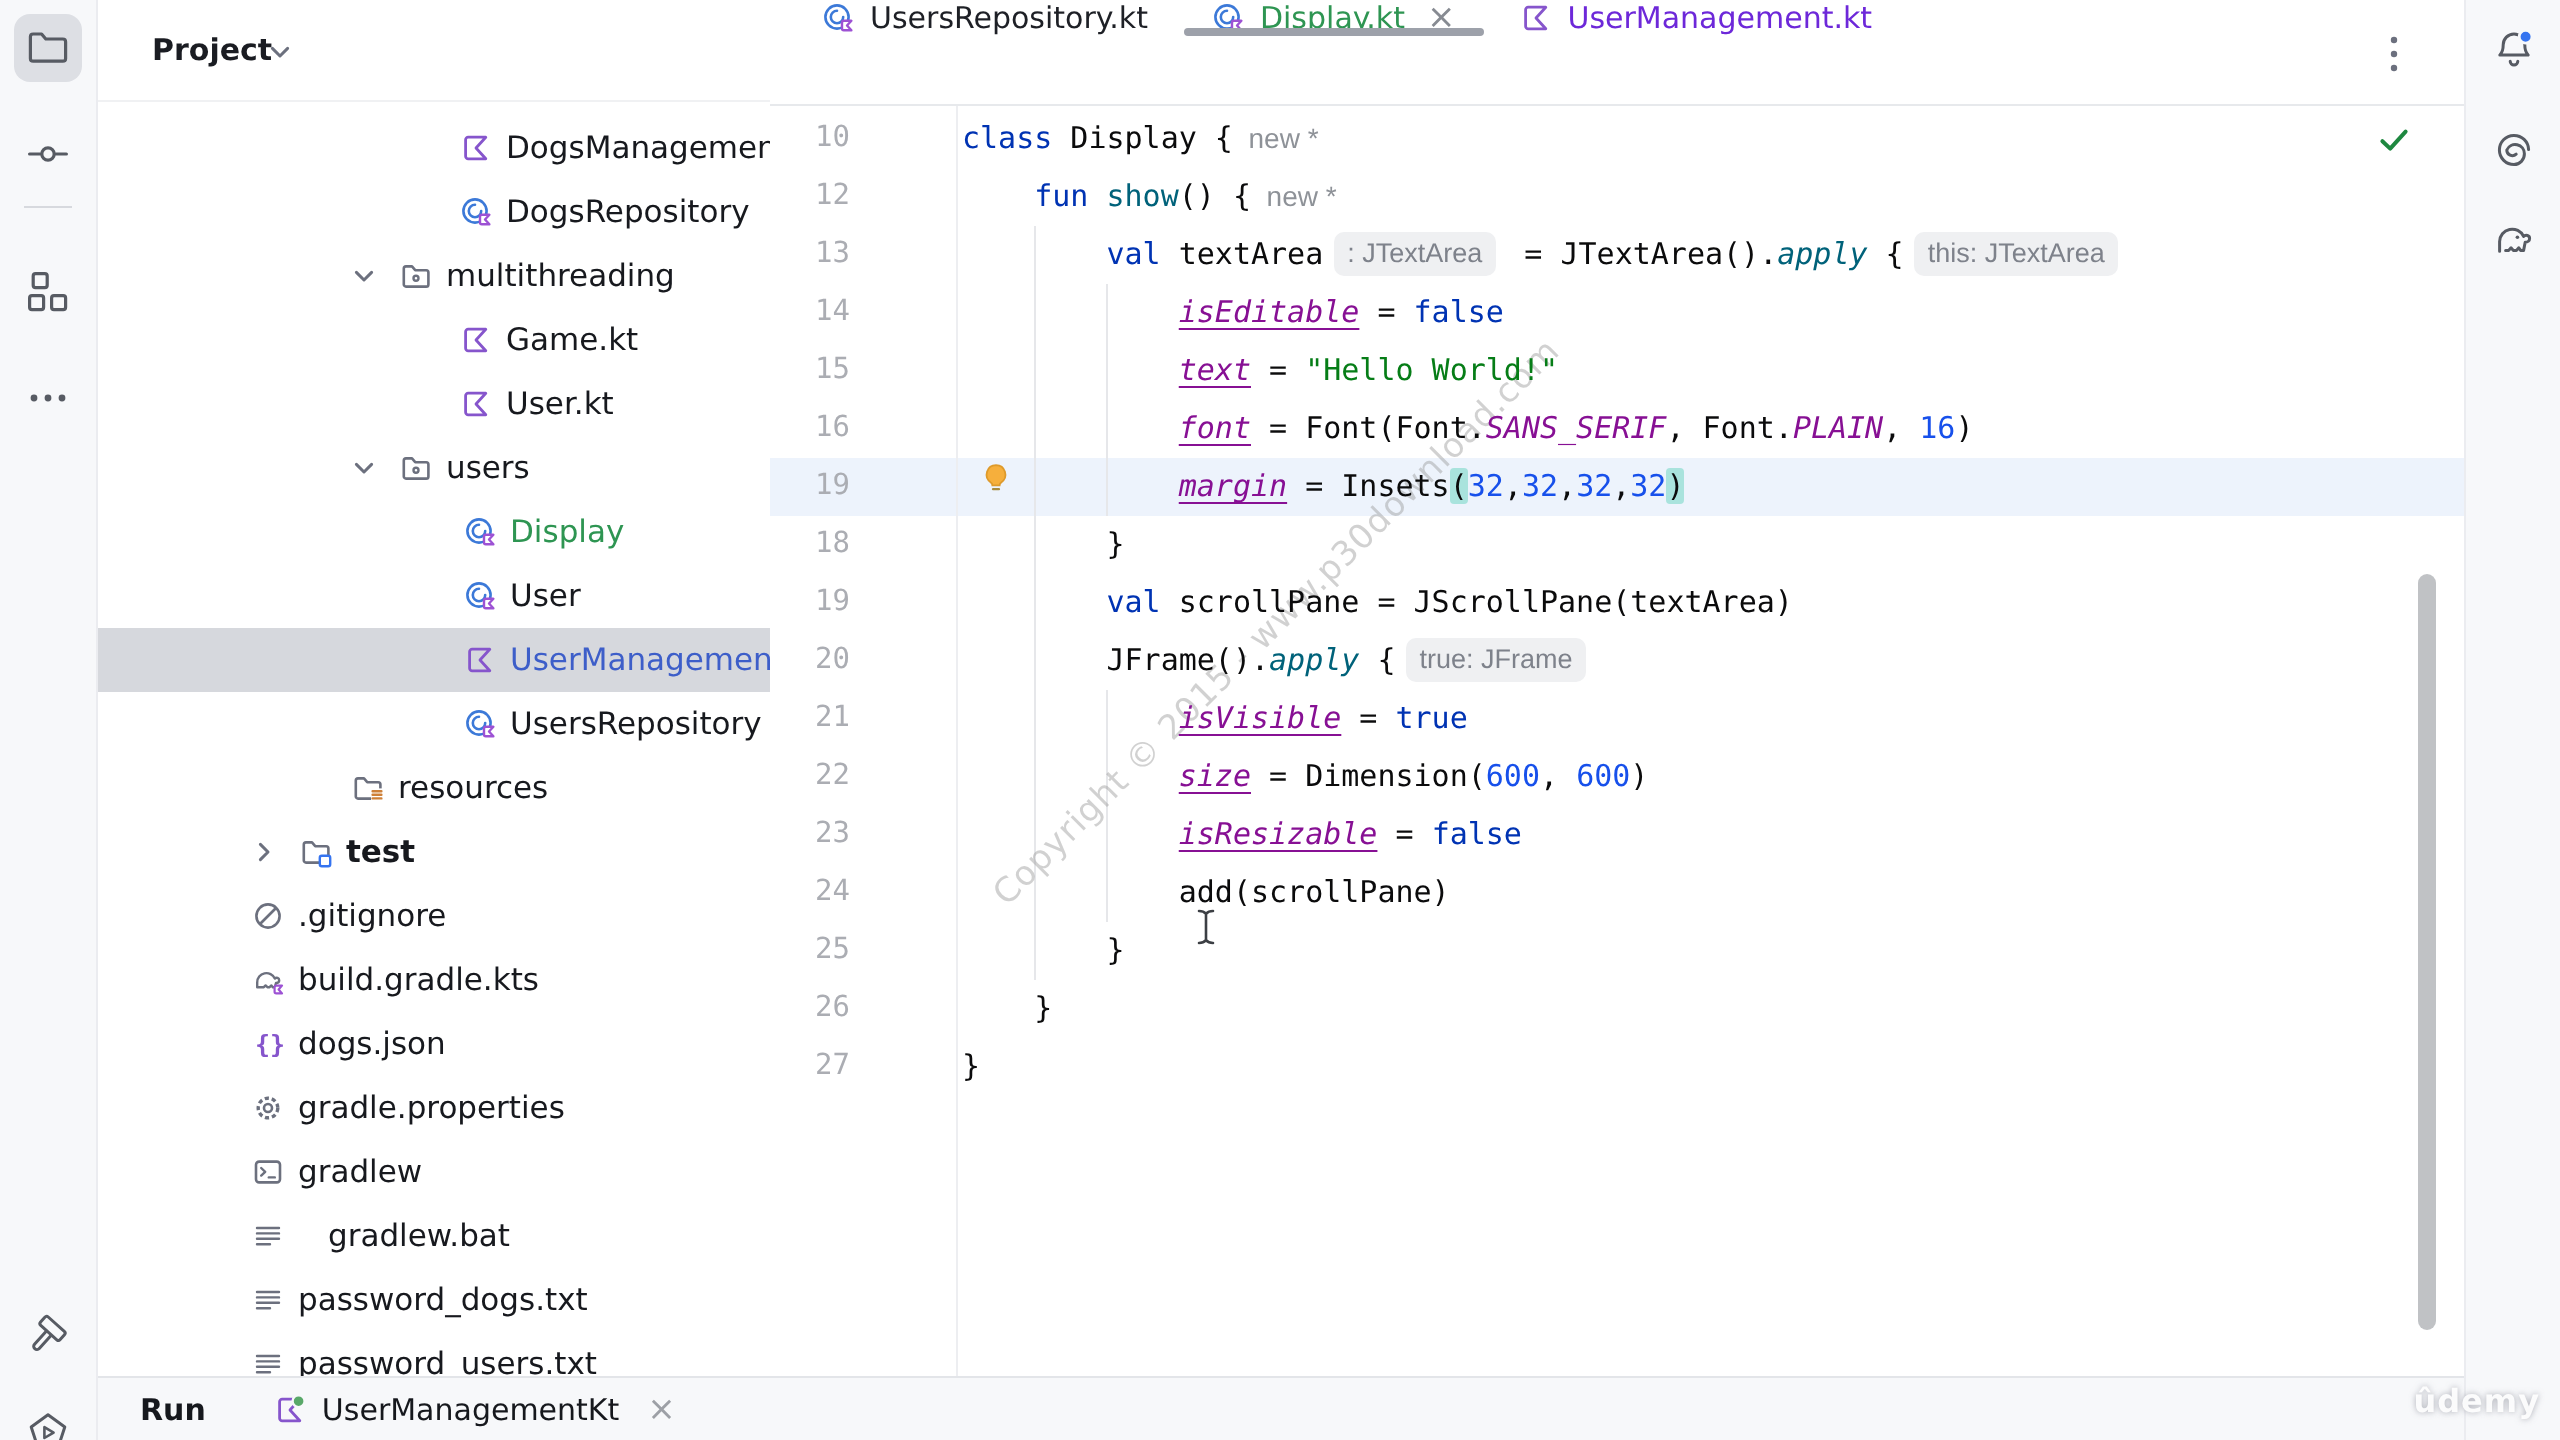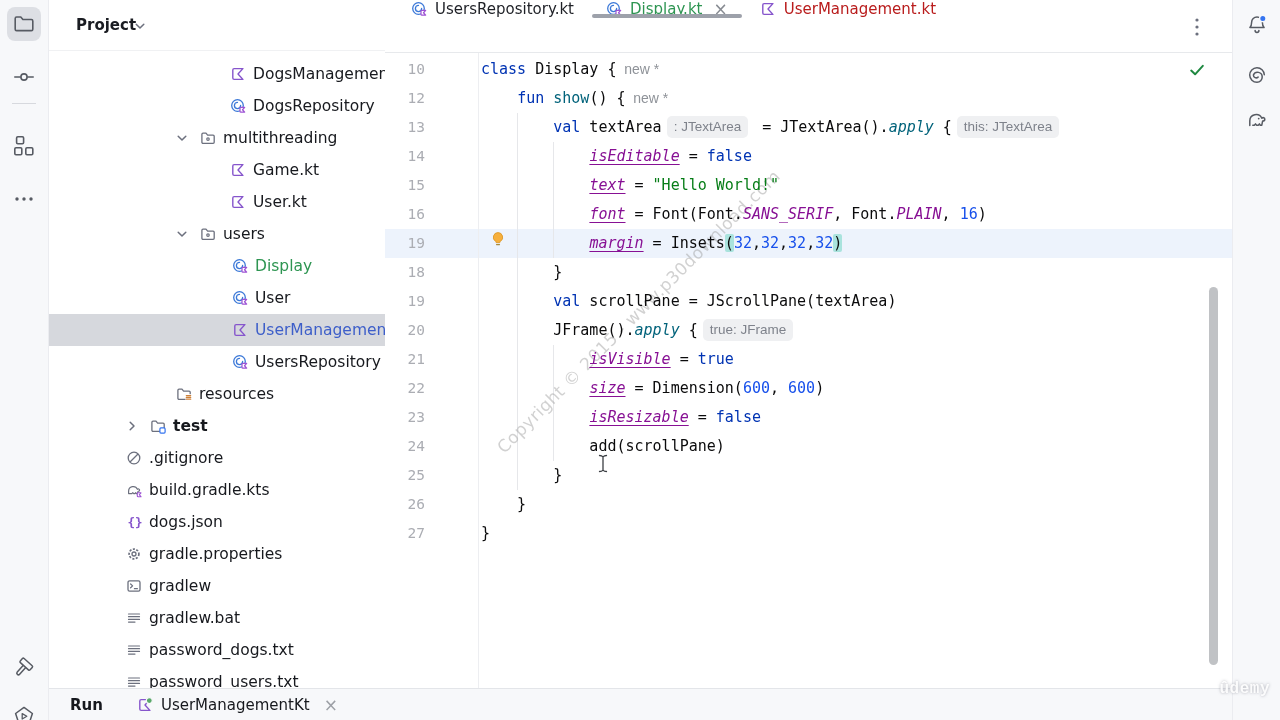--- a/index.html
+++ b/index.html
@@ -23,21 +23,21 @@
   .tlabel.added{color:#2E9552;}
   .tlabel.modified{color:#3D5EC9;}
   
   #editor{position:absolute;left:385px;top:0;width:847px;height:720px;background:#fff;}
   #tabbar{position:absolute;left:0;top:0;right:0;height:52px;background:#fff;border-bottom:1px solid #E7E9EC;display:flex;align-items:flex-start;padding-left:10px;}
   .tab{position:relative;display:flex;align-items:center;gap:8px;padding:0 16px;font-size:15px;}
   .tab.active::after{content:"";position:absolute;left:2px;right:2px;bottom:0;height:4px;background:#9DA1AA;border-radius:2px;}
   .tl{white-space:nowrap;}
   .tl.normal{color:#1E2026;}
   .tl.added{color:#2E9552;}
-  .tl.modified{color:#b91c1c;}
+  .tl.modified{color:#6d28d9;}
   .tab-close{color:#878B92;font-size:17px;line-height:1;margin-left:3px;}
   #kebab{position:absolute;left:806px;top:16px;width:12px;height:22px;}
   #inspect-check{position:absolute;left:804px;top:62px;width:16px;height:16px;}
   #gutter-line{position:absolute;left:93px;top:52px;width:1px;height:636px;background:#EDEEF1;}
   .iguide{position:absolute;width:1px;background:#E6E7EA;}
   #caret-row{position:absolute;left:0;top:229px;width:847px;height:29px;background:#EDF3FC;}
   .crow{position:absolute;left:0;right:0;height:29px;}
   .lnum{position:absolute;left:0;top:0;width:40px;text-align:right;line-height:29px;
     font-family:"DejaVu Sans Mono",monospace;font-size:14.5px;color:#ABADB3;}
   .code{position:absolute;left:96px;top:0;height:29px;line-height:29px;white-space:pre;
@@ -59,22 +59,22 @@
   #scrollbar{position:absolute;left:824px;top:287px;width:9px;height:378px;background:rgba(130,133,140,.5);border-radius:5px;}
   #ibeam{position:absolute;left:213px;top:454px;width:10px;height:19px;}
   
   #right-rail{position:absolute;left:1232px;top:0;width:48px;height:720px;background:#F7F8FA;border-left:1px solid #EBECF0;z-index:6;}
   
   #bottom-bar{position:absolute;left:48px;top:688px;width:1184px;height:32px;background:#F7F8FA;border-top:1px solid #E3E5E9;z-index:5;display:flex;align-items:center;}
   #run-label{margin-left:22px;font-size:15px;font-weight:bold;color:#16181D;}
   #run-tab{display:flex;align-items:center;gap:8px;margin-left:34px;}
   #run-tab-label{font-size:15px;color:#16181D;white-space:nowrap;}
   #run-tab-close{color:#9DA0A6;font-size:17px;margin-left:6px;}
-  #brand-wm{position:absolute;right:10px;bottom:22px;z-index:9;font-size:16px;font-weight:bold;
-    color:rgba(255,255,255,.92);text-shadow:0 0 3px rgba(110,112,125,.55);letter-spacing:.5px;pointer-events:none;font-family:Liberation Mono, monospace;}
+  #brand-wm{position:absolute;right:10px;bottom:10px;z-index:9;font-size:16px;font-weight:bold;
+    color:rgba(255,255,255,.92);text-shadow:0 0 3px rgba(110,112,125,.55);letter-spacing:.5px;pointer-events:none;}
   .icon-span{display:inline-flex;align-items:center;justify-content:center;}
 </style>
 </head>
 <body>
 
 <div id="left-rail">
   <div>
       <div class="rail-chip" style="top: 7px;">
         <span class="icon-span">
           <svg width="24" height="24" viewBox="0 0 24 24">
@@ -302,21 +302,21 @@
           </svg>
         </span>
         <span class="tlabel" style="left: 101px;">gradlew</span>
       </div>
       <div class="trow" style="top: 602px;">
         <span class="ticon icon-span" style="left: 78px;">
           <svg width="16" height="16" viewBox="0 0 16 16">
             <path d="M2.5 4h11M2.5 6.7h11M2.5 9.4h11M2.5 12.1h6.5" stroke="#6C707E" stroke-width="1.2" stroke-linecap="round"></path>
           </svg>
         </span>
-        <span class="tlabel" style="left: 101px;">gradlew.bat</span>
+        <span class="tlabel" style="left: 116px;">gradlew.bat</span>
       </div>
       <div class="trow" style="top: 634px;">
         <span class="ticon icon-span" style="left: 78px;">
           <svg width="16" height="16" viewBox="0 0 16 16">
             <path d="M2.5 4h11M2.5 6.7h11M2.5 9.4h11M2.5 12.1h6.5" stroke="#6C707E" stroke-width="1.2" stroke-linecap="round"></path>
           </svg>
         </span>
         <span class="tlabel" style="left: 101px;">password_dogs.txt</span>
       </div>
       <div class="trow" style="top: 666px;">

